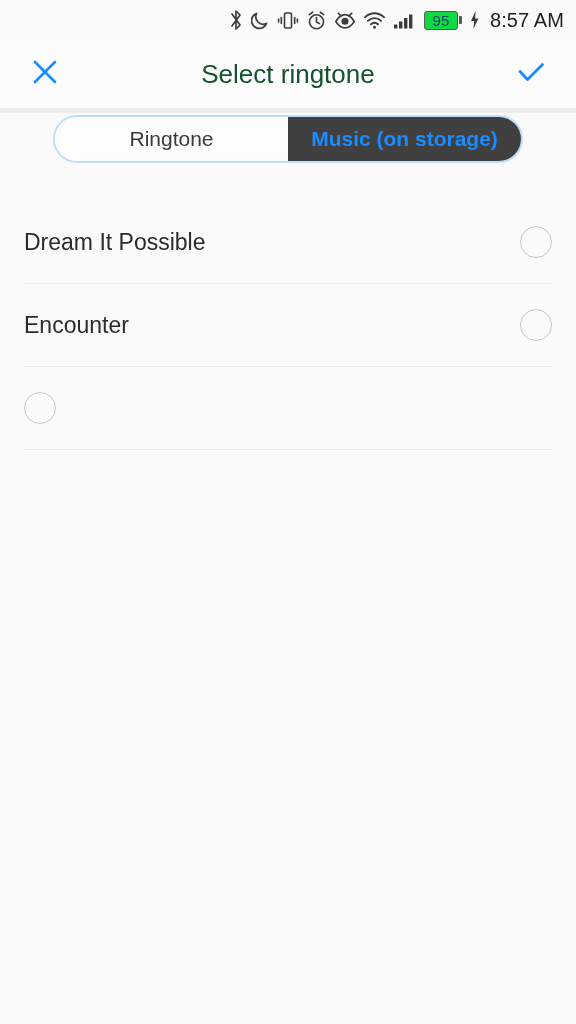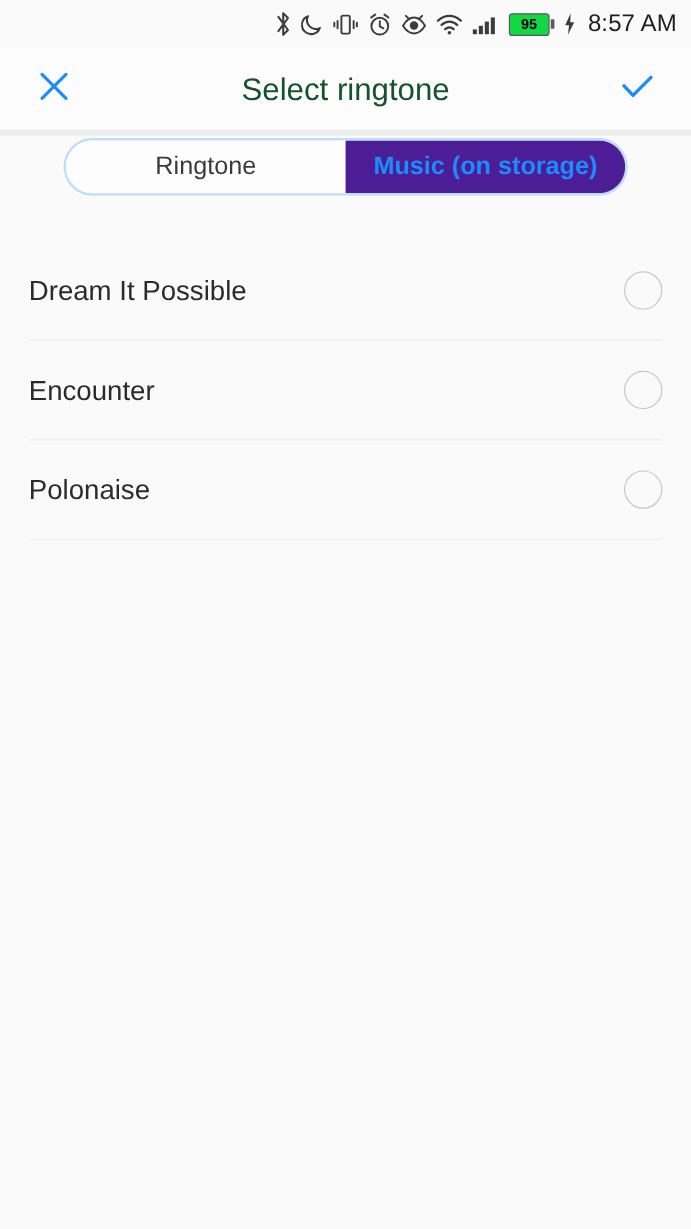--- a/index.html
+++ b/index.html
@@ -22,21 +22,21 @@
   .statusbar .clock{
     font-size:20px; color:#1f1f1f; margin-left:3px; letter-spacing:.1px;
   }
   .battery{
     position:relative; display:flex; align-items:center;
   }
   .battery .shell{
     width:34px; height:19px; border:1.6px solid #5a5a5a; border-radius:3px;
     background:#12d943; display:flex; align-items:center; justify-content:center;
   }
-  .battery .lvl{ font-size:12px; font-weight:bold; color:#000000; line-height:1; }
+  .battery .lvl{ font-size:15px; font-weight:normal; color:#0c4a6e; line-height:1; }
   .battery .nub{
     width:3px; height:8px; background:#5a5a5a; border-radius:0 1px 1px 0; margin-left:1px;
   }
 
   
   .header{
     height:68px; width:100%;
     background:#fcfcfc;
     display:flex; align-items:center; justify-content:space-between;
     padding:0 22px;
@@ -55,21 +55,21 @@
   .segmented{
     width:470px; height:48px;
     border:2px solid #bfdcfa; border-radius:26px;
     display:flex; overflow:hidden; background:#fff;
   }
   .seg{
     flex:1; display:flex; align-items:center; justify-content:center;
     font-size:21px; cursor:pointer; user-select:none;
   }
   .seg.inactive{ background:#fdfdfd; color:#3a3a3a; }
-  .seg.active{ background:#4c1d95; color:#1a8cff; font-weight:bold; }
+  .seg.active{ background:#404040; color:#1a8cff; font-weight:bold; }
 
   
   .list{ margin-top:38px; }
   .row{
     height:83px; margin:0 24px;
     display:flex; align-items:center; justify-content:space-between;
     border-bottom:1.5px solid #eceded;
     cursor:pointer;
   }
   .row-label{ font-size:23px; color:#2b2b2b; }
@@ -193,17 +193,16 @@
     <span class="row-label">Dream It Possible</span>
     <span class="radio"></span>
   </div>
 
   <div class="row">
     <span class="row-label">Encounter</span>
     <span class="radio"></span>
   </div>
 
   <div class="row">
-    <span class="row-label">Polonaise</span>
     <span class="radio"></span>
   </div>
 
 </div>
 
 </body></html>

